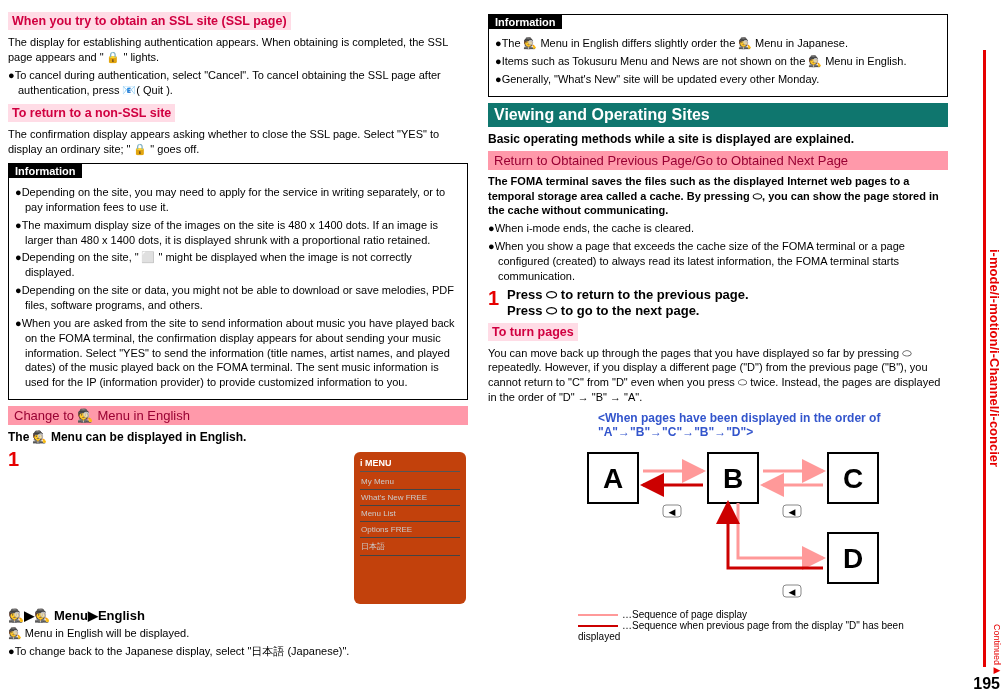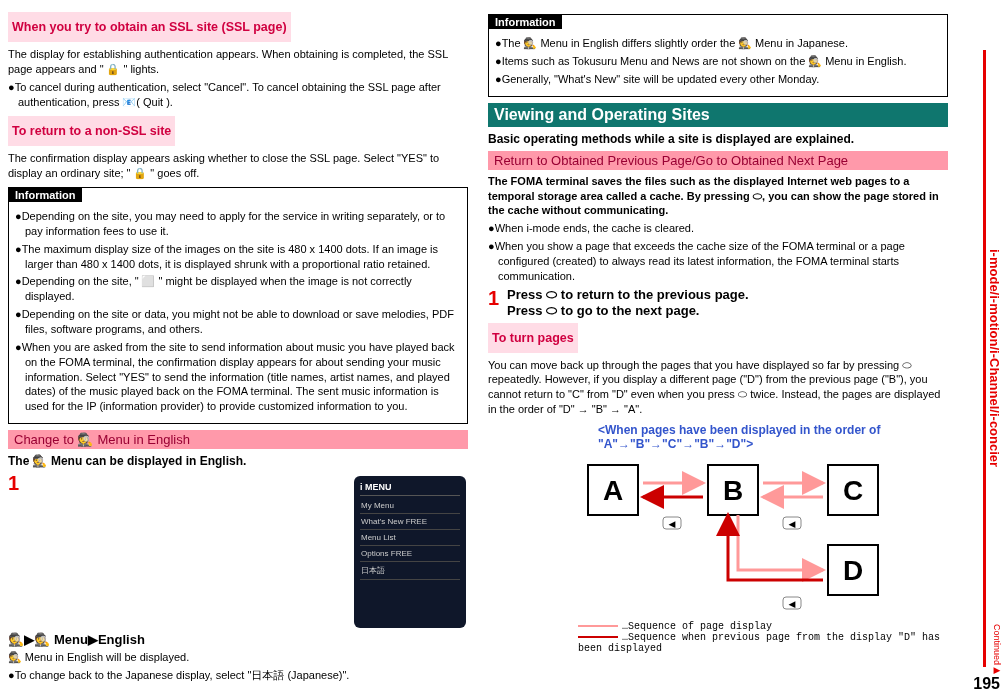--- a/index.html
+++ b/index.html
@@ -50,21 +50,21 @@
     right: 2px;
     bottom: 22px;
     writing-mode: vertical-rl;
     font-size: 9px;
     color: #e60000;
   }
   .h3-pink {
     background: #ffdce6;
     color: #d00040;
     font-weight: bold;
-    padding: 8px 4px;
+    padding: 2px 4px;
     font-size: 12.5px;
     display: inline-block;
     margin: 4px 3px 2px 0;
   }
   .h-red-band {
     background: #0f766e;
     color: #fff;
     font-weight: bold;
     padding: 3px 6px;
     font-size: 16px;
@@ -111,21 +111,21 @@
     width: 420px;
   }
   .step-h {
     font-weight: bold;
     font-size: 13px;
   }
   .phone-mock {
     float: right;
     width: 100px;
     height: 140px;
-    background: #0f172a;
+    background: #c2410c;
     border-radius: 6px;
     margin: 4px 2px 4px 8px;
     padding: 6px;
     color: #ccc;
     font-size: 8px;
   }
   .phone-mock .pm-title { color: #fff; font-weight: bold; margin-bottom: 2px; border-bottom: 1px solid #555; padding-bottom: 3px; font-size: 9px; }
   .phone-mock .pm-item { padding: 3px 1px; border-bottom: 1px solid #444; }
   .diagram {
     text-align: center;
@@ -255,21 +255,21 @@
         <line x1="135" y1="42" x2="75" y2="42" stroke="#cc0000" stroke-width="3" marker-end="url(#arrR)"></line>
         <path d="M255 125 L160 125 L160 60" stroke="#cc0000" stroke-width="3" fill="none" marker-end="url(#arrR)"></path>
 
         <rect x="95" y="62" width="18" height="12" rx="3" fill="#fff" stroke="#888"></rect>
         <text x="104" y="72" text-anchor="middle" font-size="9">◀</text>
         <rect x="215" y="62" width="18" height="12" rx="3" fill="#fff" stroke="#888"></rect>
         <text x="224" y="72" text-anchor="middle" font-size="9">◀</text>
         <rect x="215" y="142" width="18" height="12" rx="3" fill="#fff" stroke="#888"></rect>
         <text x="224" y="152" text-anchor="middle" font-size="9">◀</text>
       </svg>
-      <div class="legend" style="text-align:left;margin-left:60px;font-family:Liberation Mono, monospace;">
+      <div class="legend" style="text-align:left;margin-left:60px;">
         <div><span class="pink-line"></span><span>…Sequence of page display</span></div>
         <div><span class="red-line"></span><span>…Sequence when previous page from the display "D" has been displayed</span></div>
       </div>
     </div>
   </div>
 </div>
 
 <div class="right-tab">i-mode/i-motion/i-Channel/i-concier</div>
 <div class="continued">Continued▶</div>
 <div class="pagenum">195</div>

